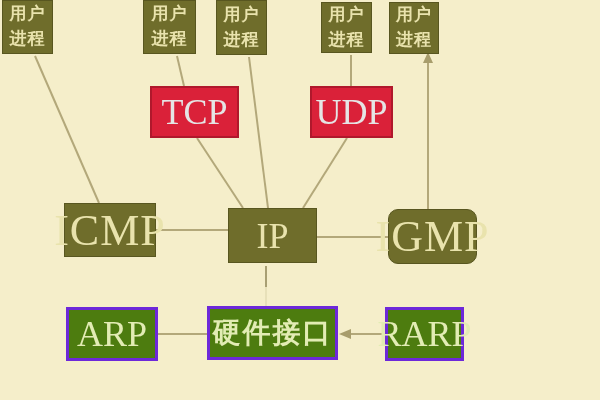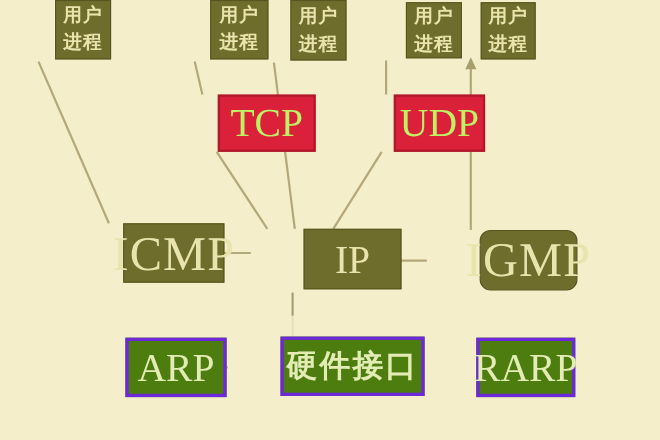--- a/index.html
+++ b/index.html
@@ -9,31 +9,30 @@
     overflow:hidden;
     font-family:"Liberation Serif","DejaVu Serif",serif;
     filter:blur(0.3px);
   }
   #wires{position:absolute;left:0;top:0;width:600px;height:400px;}
   .node{
     position:absolute;
     display:flex;align-items:center;justify-content:center;
     text-align:left;
     box-sizing:border-box;
-    margin-left:48px;
   }
   .olive{
     background:#6f6d2b;
     border:1px solid #585620;
     color:#e9e3ad;
   }
   .red{
     background:#da2139;
     border:2px solid #b0182c;
-    color:#bef264;
+    color:#e5e5e5;
   }
   .green{
     background:#4d7c0f;
     border:3px solid #6d28d9;
     color:#e2ecb4;
   }
   .proc{
     font-size:17px;
     line-height:1.45;
     white-space:pre-line;
@@ -50,21 +49,21 @@
   #n-user3{left:216px;top:0;    width:51px; height:55px;}
   #n-user4{left:321px;top:2px;  width:51px; height:51px;}
   #n-user5{left:389px;top:2px;  width:50px; height:52px;}
   #n-tcp  {left:150px;top:86px; width:89px; height:52px;}
   #n-udp  {left:310px;top:86px; width:83px; height:52px;}
   #n-icmp {left:64px; top:203px;width:92px; height:54px;}
   #n-ip   {left:228px;top:208px;width:89px; height:55px;}
   #n-igmp {left:388px;top:209px;width:89px; height:55px;border-radius:10px;}
   #n-arp  {left:66px; top:307px;width:92px; height:54px;}
   #n-hw   {left:207px;top:306px;width:131px;height:54px;}
-  #n-rarp {left:385px;top:307px;width:90px; height:54px;}
+  #n-rarp {left:385px;top:307px;width:79px; height:54px;}
 </style>
 </head>
 <body>
 
 <div id="stage" style="background: rgb(245, 238, 202);">
 
   <svg id="wires" viewBox="0 0 600 400" xmlns="http://www.w3.org/2000/svg">
 
     <line x1="35" y1="56" x2="99" y2="203" stroke="#b3a87a" stroke-width="2"></line>
 

